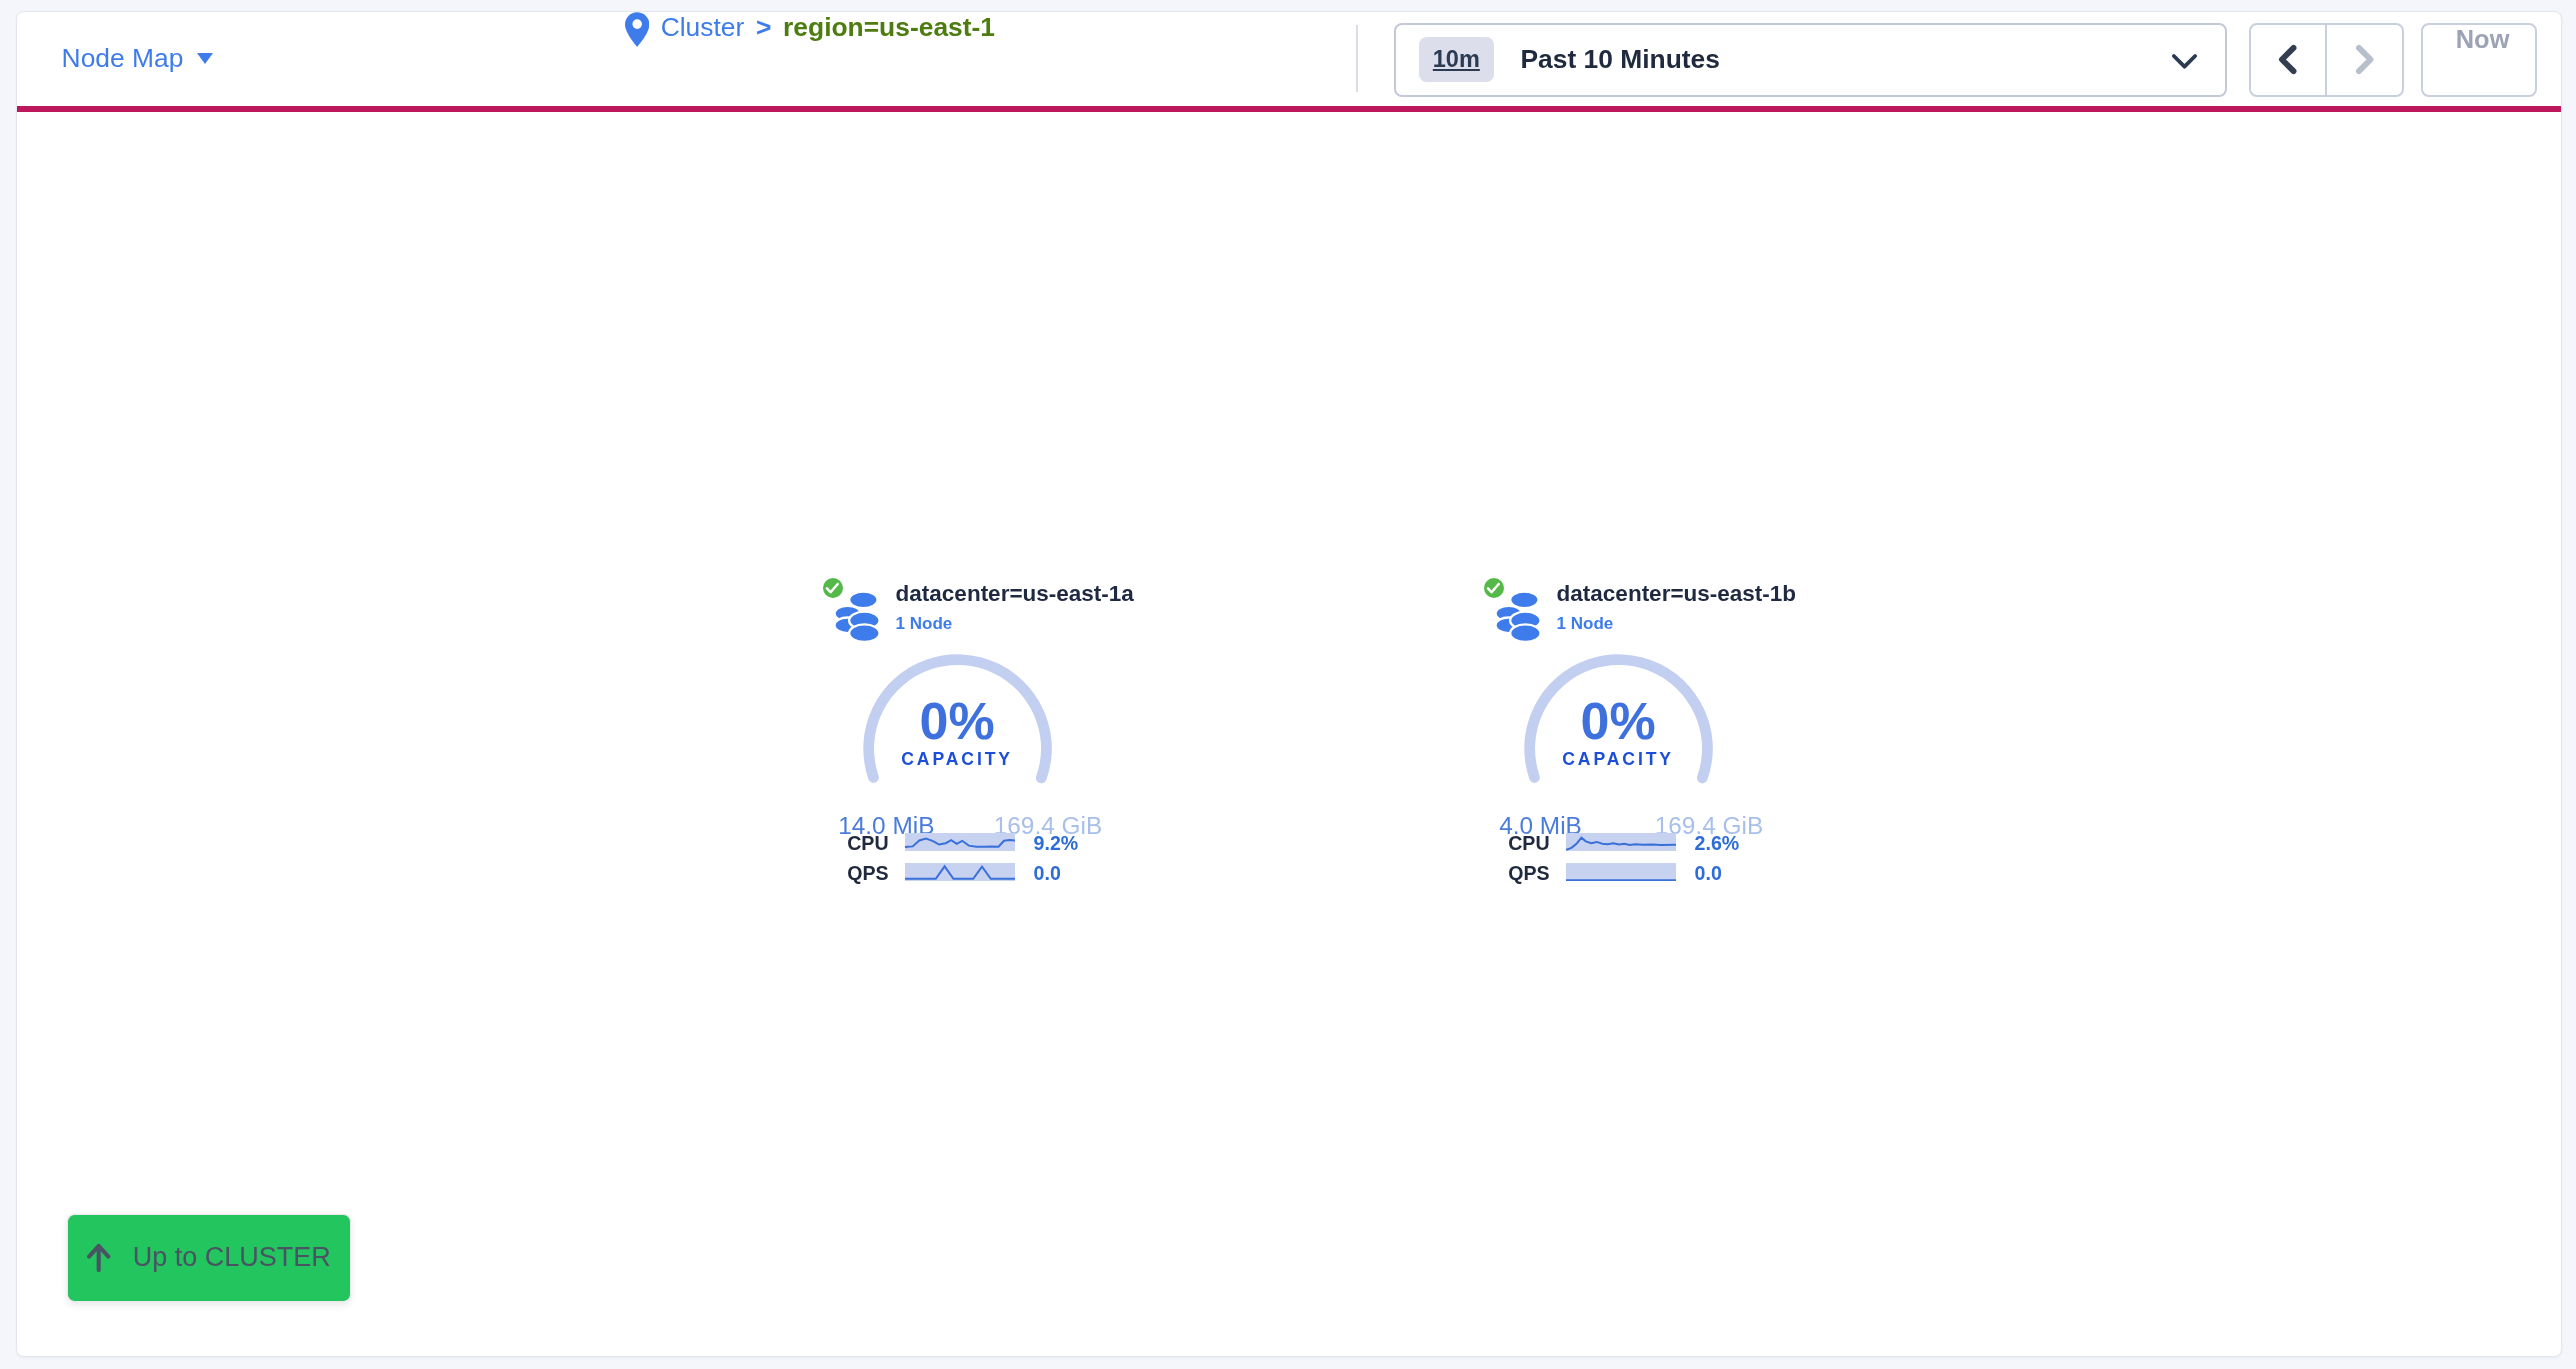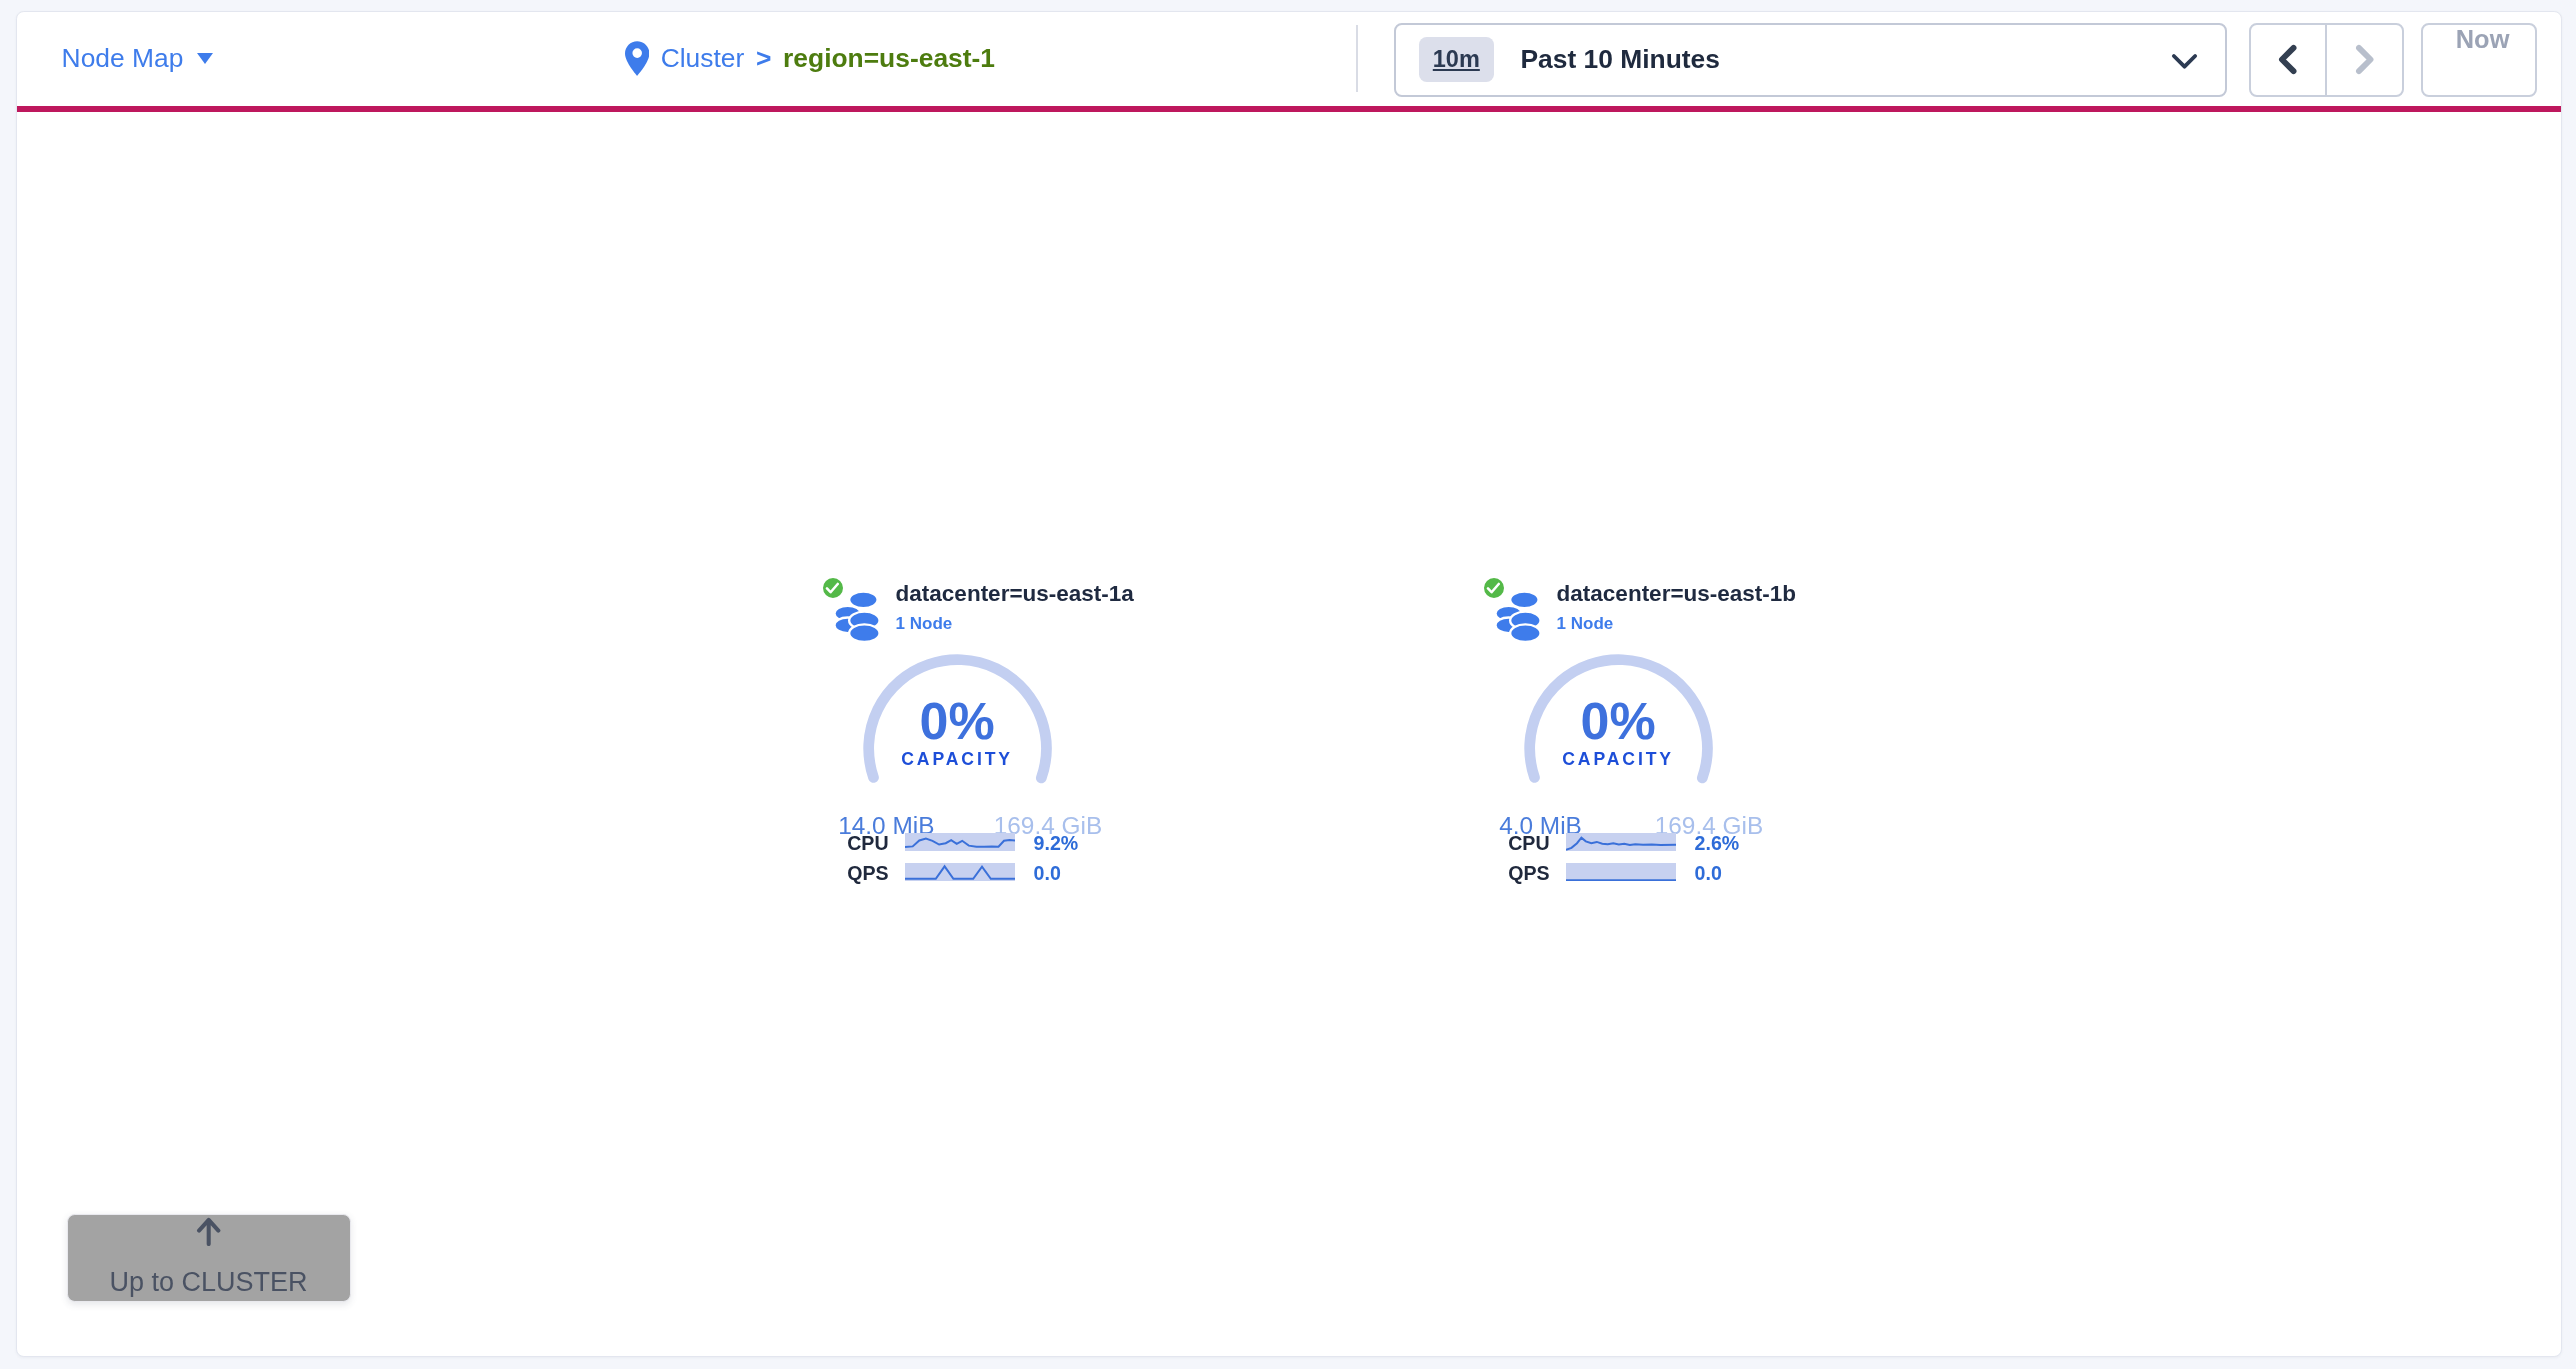--- a/index.html
+++ b/index.html
@@ -13,21 +13,21 @@
   .panel{
     position:absolute;left:15.6px;top:10.8px;width:2544px;height:1344px;
     background:#ffffff;border:1px solid #e3e6ef;border-radius:7.8px;
     box-shadow:0 1px 2.9px rgba(40,50,80,.05);
   }
   
   .toolbar{position:absolute;left:0;top:0;width:100%;height:94px;border-bottom:6px solid #be185d;}
   .viewsel{position:absolute;left:45px;top:0;height:94px;display:flex;align-items:center;gap:13.7px;cursor:pointer;}
   .viewsel .lbl{font-size:26.4px;color:#3e7ceb;}
   .caret-down{width:0;height:0;border-left:8.8px solid transparent;border-right:8.8px solid transparent;border-top:11.7px solid #3e7ceb;}
-  .crumbs{position:absolute;left:608px;top:0;height:94px;display:flex;align-items:center;gap:11.7px;font-size:26.4px;}
+  .crumbs{position:absolute;left:608px;top:0;height:94px;display:flex;align-items:flex-start;gap:11.7px;font-size:26.4px;}
   .crumb-link{color:#3e7ceb;cursor:pointer;}
   .crumb-sep{color:#3e7ceb;font-weight:700;}
   .crumb-cur{color:#4d7c0f;font-weight:700;}
   .tb-divider{position:absolute;left:1339px;top:13.7px;width:2px;height:67px;background:#d9dce5;}
   .timesel{
     position:absolute;left:1377px;top:10.8px;width:833px;height:74px;
     border:2px solid #c3c9d7;border-radius:7.8px;background:#fff;
     display:flex;align-items:center;box-sizing:border-box;cursor:pointer;
   }
   .timebadge{
@@ -73,23 +73,23 @@
   .metric.m0{top:259px;}
   .metric.m1{top:289px;}
   .metric .mlabel{position:absolute;left:0;top:0;width:68px;text-align:right;
     font-size:19.6px;font-weight:700;color:#20293d;}
   .metric .mspark{position:absolute;left:84px;top:1px;width:110px;height:18.6px;background:#c7d1f0;}
   .metric .mspark svg{display:block;width:100%;height:100%;}
   .metric .mvalue{position:absolute;left:213px;top:0;font-size:19.6px;font-weight:700;color:#2e6cd8;}
   
   .upbtn{
     position:absolute;left:50px;top:1202px;width:284px;height:88px;
-    background:#a3a3a3;border:1px solid #e9e9ee;border-radius:7.8px;box-sizing:border-box;
+    background:#22c55e;border:1px solid #e9e9ee;border-radius:7.8px;box-sizing:border-box;
     box-shadow:0 2.9px 7.8px rgba(60,65,90,.12);
-    display:flex;align-items:center;justify-content:center;gap:21px;cursor:pointer;flex-direction:column;
+    display:flex;align-items:center;justify-content:center;gap:21px;cursor:pointer;
   }
   .upbtn .uplbl{font-size:27px;color:#4a5263;}
 </style>
 </head>
 <body>
 
 <div class="panel">
 
   <div class="toolbar">
 

